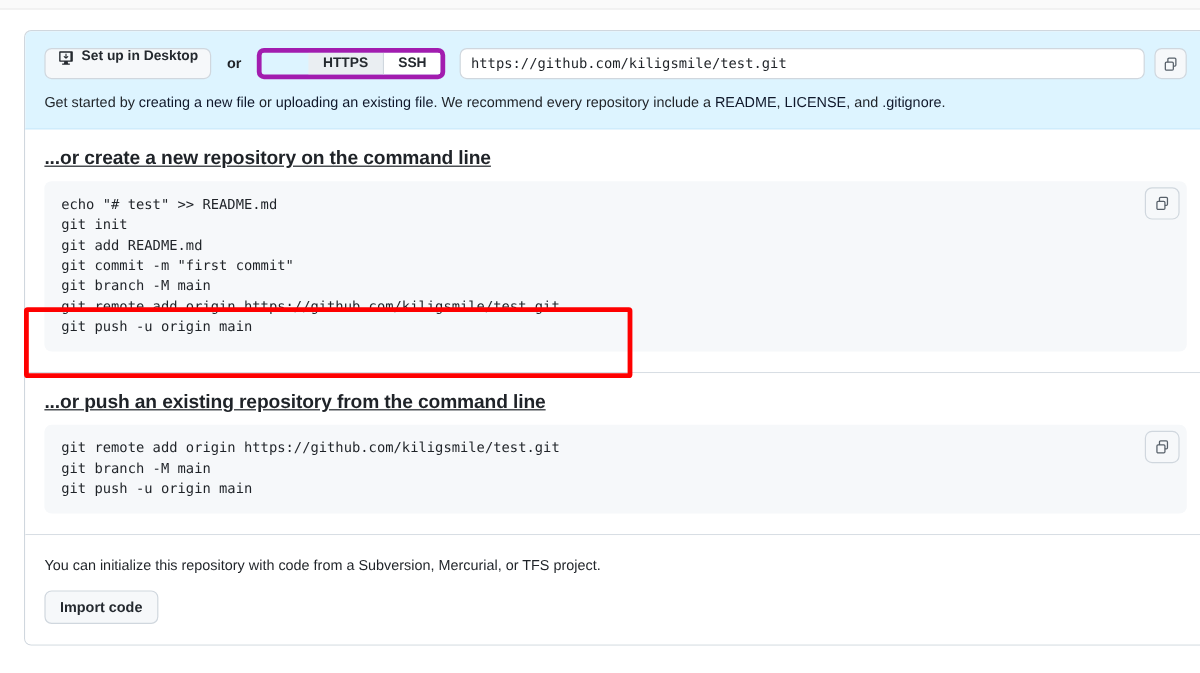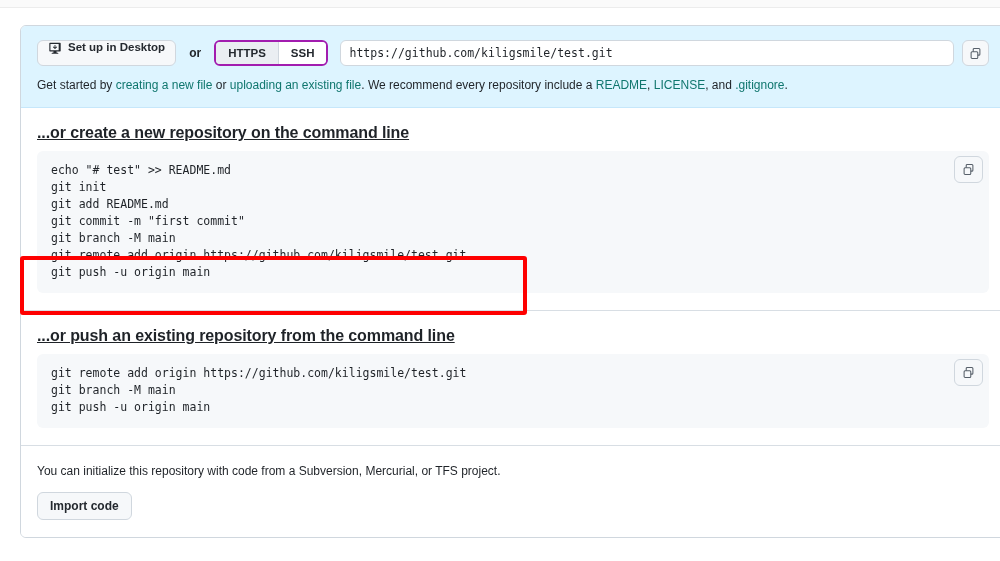--- a/index.html
+++ b/index.html
@@ -85,23 +85,24 @@
   .or-text {
     font-size: 12px;
     font-weight: bold;
     color: #1f2328;
     margin: 0 13px;
   }
 
   .proto-group {
     display: inline-flex;
     height: 26px;
-    border: 2px solid #a21caf;
+    border: 4px solid #a21caf;
     border-radius: 6px;
     overflow: hidden;
+    padding-left: 39px;
   }
 
   .proto-btn {
     display: inline-flex;
     align-items: center;
     justify-content: center;
     padding: 0 12px;
     font-size: 11.5px;
     font-weight: bold;
     color: #24292f;
@@ -145,21 +146,21 @@
     border-radius: 6px;
     cursor: pointer;
   }
 
   .getstarted {
     font-size: 12px;
     color: #1f2328;
     line-height: 1.5;
   }
   .getstarted a {
-    color: #0f766e;
+    color: #0f172a;
     text-decoration: none;
     cursor: pointer;
   }
 
   
   .section {
     padding: 16px 16px 17px 16px;
     border-bottom: 1px solid #d8dee4;
     background: #ffffff;
     position: relative;

